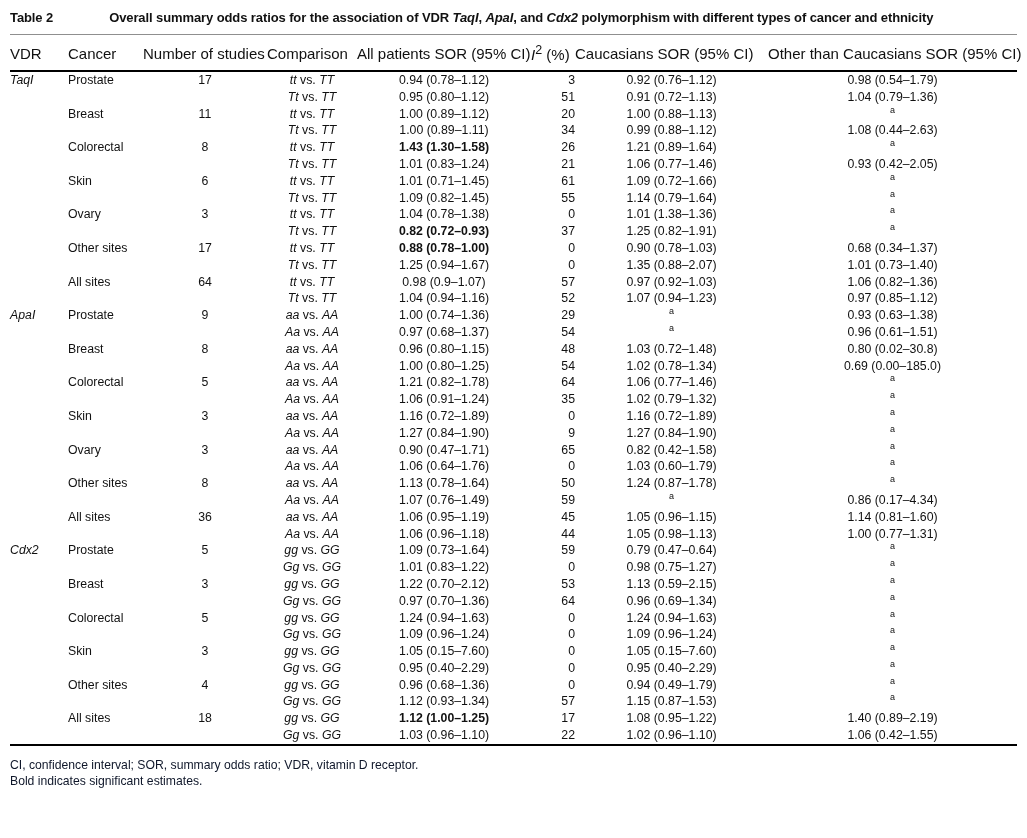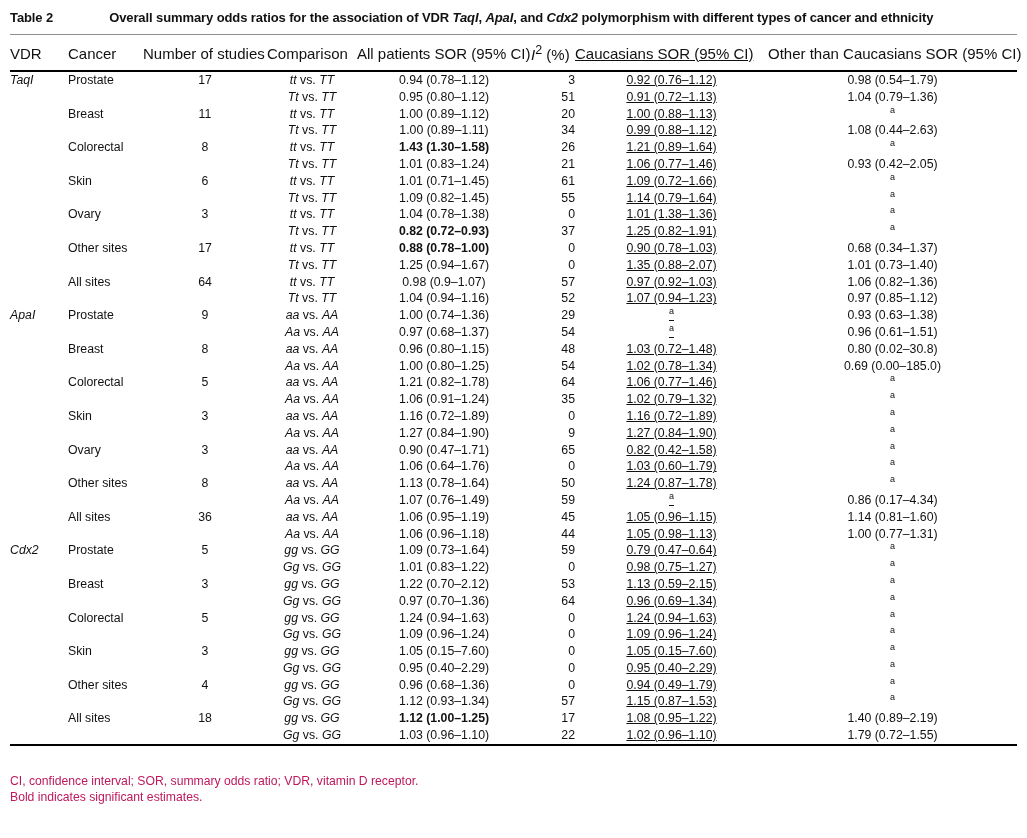--- a/index.html
+++ b/index.html
@@ -10,29 +10,29 @@
   }
   
   .caption{font-size:13px;font-weight:bold;white-space:nowrap;padding:3px 0 9px 0;letter-spacing:-0.1px;}
   .cap-label{display:inline-block;margin-right:56px;}
   .cap-title i{font-style:italic;}
   
   table.sor{border-collapse:collapse;table-layout:fixed;width:1007px;border-top:1px solid #8f8f8f;border-bottom:2px solid #000;}
   table.sor th{font-weight:normal;font-size:15px;text-align:left;padding:8px 0 7px 0;border-bottom:2px solid #000;white-space:nowrap;overflow:visible;}
   table.sor td{font-size:12.3px;line-height:16.8px;height:16.8px;padding:0;white-space:nowrap;overflow:visible;}
   .c1{width:58px;} .c2{width:75px;} .c3{width:124px;} .c4{width:90px;}
-  .c5{width:174px;} .c6{width:44px;} .c7{width:193px;text-decoration:underline;} .c8{width:249px;}
+  .c5{width:174px;} .c6{width:44px;} .c7{width:193px;} .c8{width:249px;}
   th.c6{padding-left:2px;} th.c7{padding-left:15px;}
   td.al{text-align:left;} td.ac{text-align:center;}
   td.ar{text-align:right;padding-right:21px;}
   td.b{font-weight:bold;}
   td i{font-style:italic;}
   sup.fnm{font-size:9px;vertical-align:super;line-height:0;}
   
-  .footnotes{padding-top:27px;font-size:12.2px;line-height:16.5px;color:#be185d;}
+  .footnotes{padding-top:11px;font-size:12.2px;line-height:16.5px;color:#0f172a;}
   .footnotes sup{font-size:9px;vertical-align:super;line-height:0;}
 </style>
 </head>
 <body>
 
 <div class="page">
 
   <div class="caption">
     <span class="cap-label">Table 2</span><span class="cap-title"><span>Overall summary odds ratios for the association of VDR </span><i>TaqI</i><span>, </span><i>ApaI</i><span>, and </span><i>Cdx2</i><span> polymorphism with different types of cancer and ethnicity</span></span>
   </div>
@@ -442,21 +442,21 @@
           <td class="c8 ac">1.40 (0.89–2.19)</td>
         </tr>
         <tr>
           <td class="c1 al"></td>
           <td class="c2 al"></td>
           <td class="c3 ac"></td>
           <td class="c4 ac"><i>Gg</i> vs. <i>GG</i></td>
           <td class="c5 ac">1.03 (0.96–1.10)</td>
           <td class="c6 ar">22</td>
           <td class="c7 ac">1.02 (0.96–1.10)</td>
-          <td class="c8 ac">1.79 (0.72–1.55)</td>
+          <td class="c8 ac">1.06 (0.42–1.55)</td>
         </tr>
       </tbody>
   </table>
 
   <div class="footnotes">
       <div class="fn"><span>CI, confidence interval; SOR, summary odds ratio; VDR, vitamin D receptor.</span></div>
       <div class="fn"><span>Bold indicates significant estimates.</span></div>
     </div>
 
 </div>

